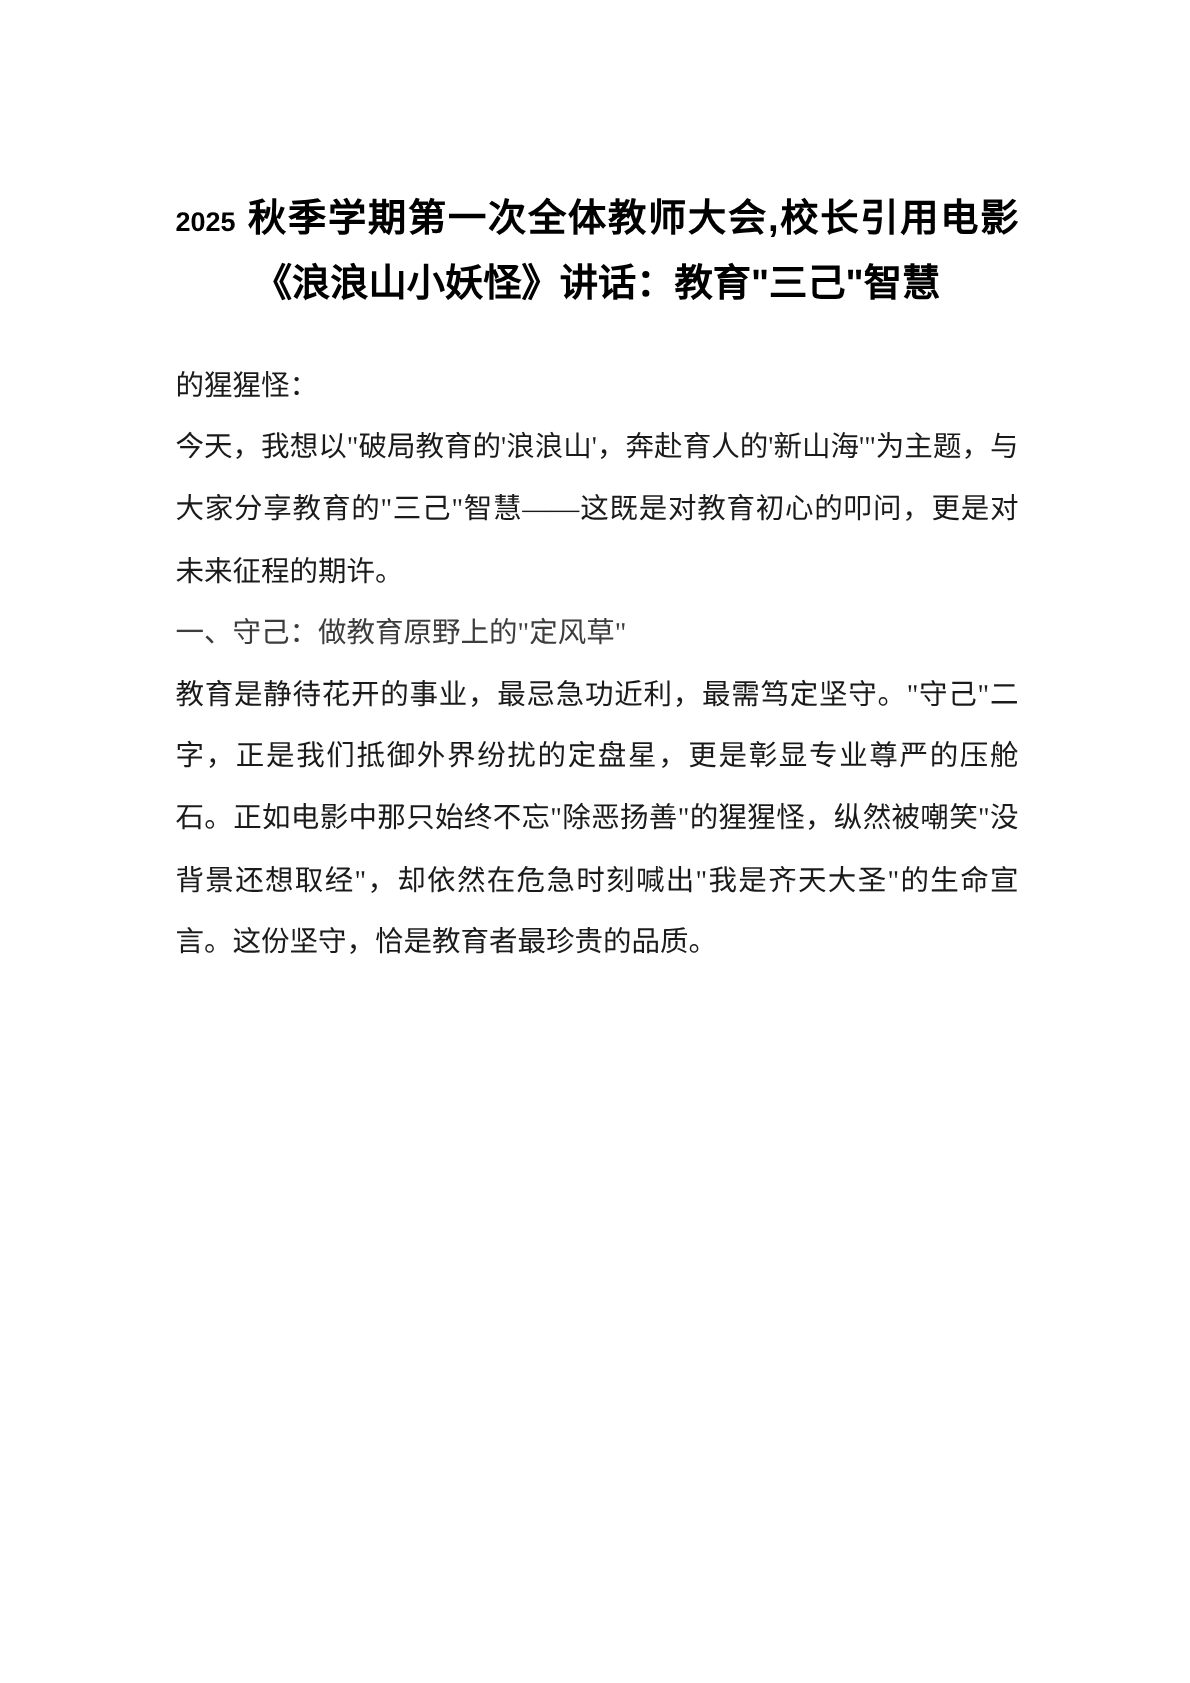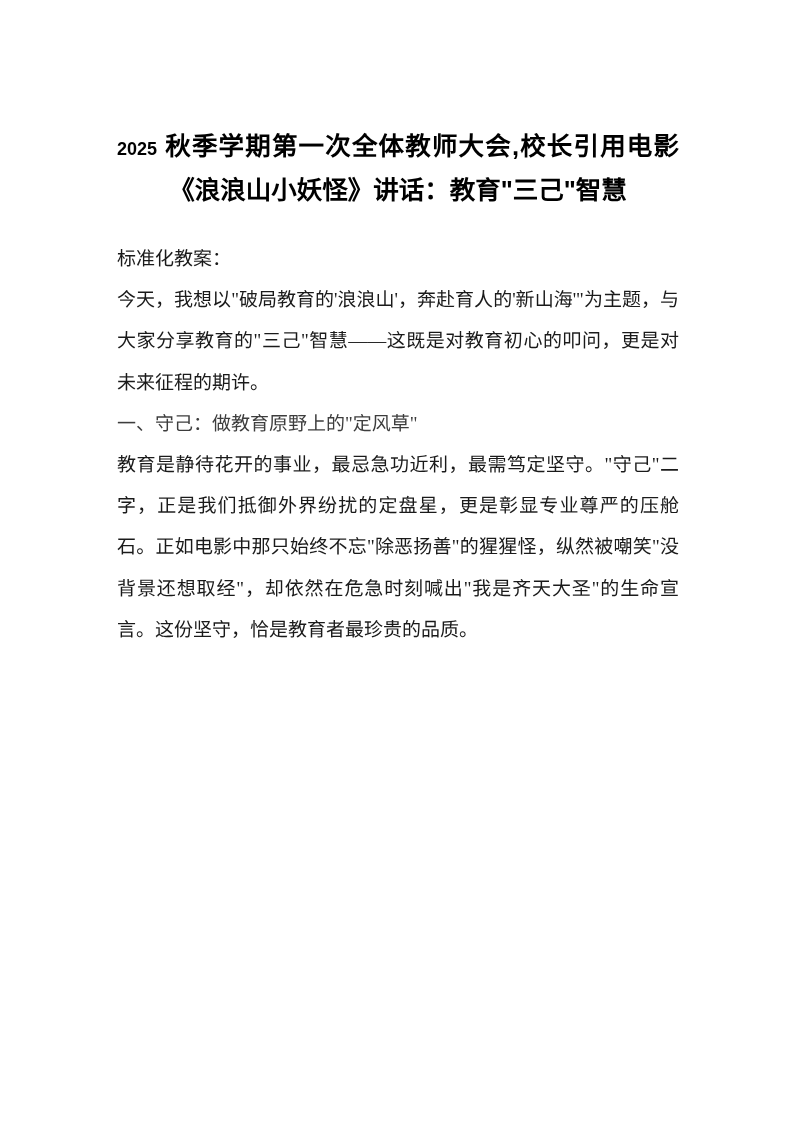--- a/index.html
+++ b/index.html
@@ -81,21 +81,21 @@
 </head>
 <body>
 
 <div class="page">
   <div class="content">
 
     <h1 class="doc-title"><span class="latin">2025</span> 秋季学期第一次全体教师大会,校长引用电影《浪浪山小妖怪》讲话：教育"三己"智慧</h1>
 
     <div class="body-block">
 
-      <p class="para salutation">标准化教案：</p>
+      <p class="para salutation">的猩猩怪：</p>
 
 
       <p class="para">今天，我想以"破局教育的'浪浪山'，奔赴育人的'新山海'"为主题，与大家分享教育的"三己"智慧——这既是对教育初心的叩问，更是对未来征程的期许。</p>
 
       <p class="para section-heading">一、守己：做教育原野上的"定风草"</p>
 
       <p class="para">教育是静待花开的事业，最忌急功近利，最需笃定坚守。"守己"二字，正是我们抵御外界纷扰的定盘星，更是彰显专业尊严的压舱石。正如电影中那只始终不忘"除恶扬善"的猩猩怪，纵然被嘲笑"没背景还想取经"，却依然在危急时刻喊出"我是齐天大圣"的生命宣言。这份坚守，恰是教育者最珍贵的品质。</p>
 
     </div>
   </div>

